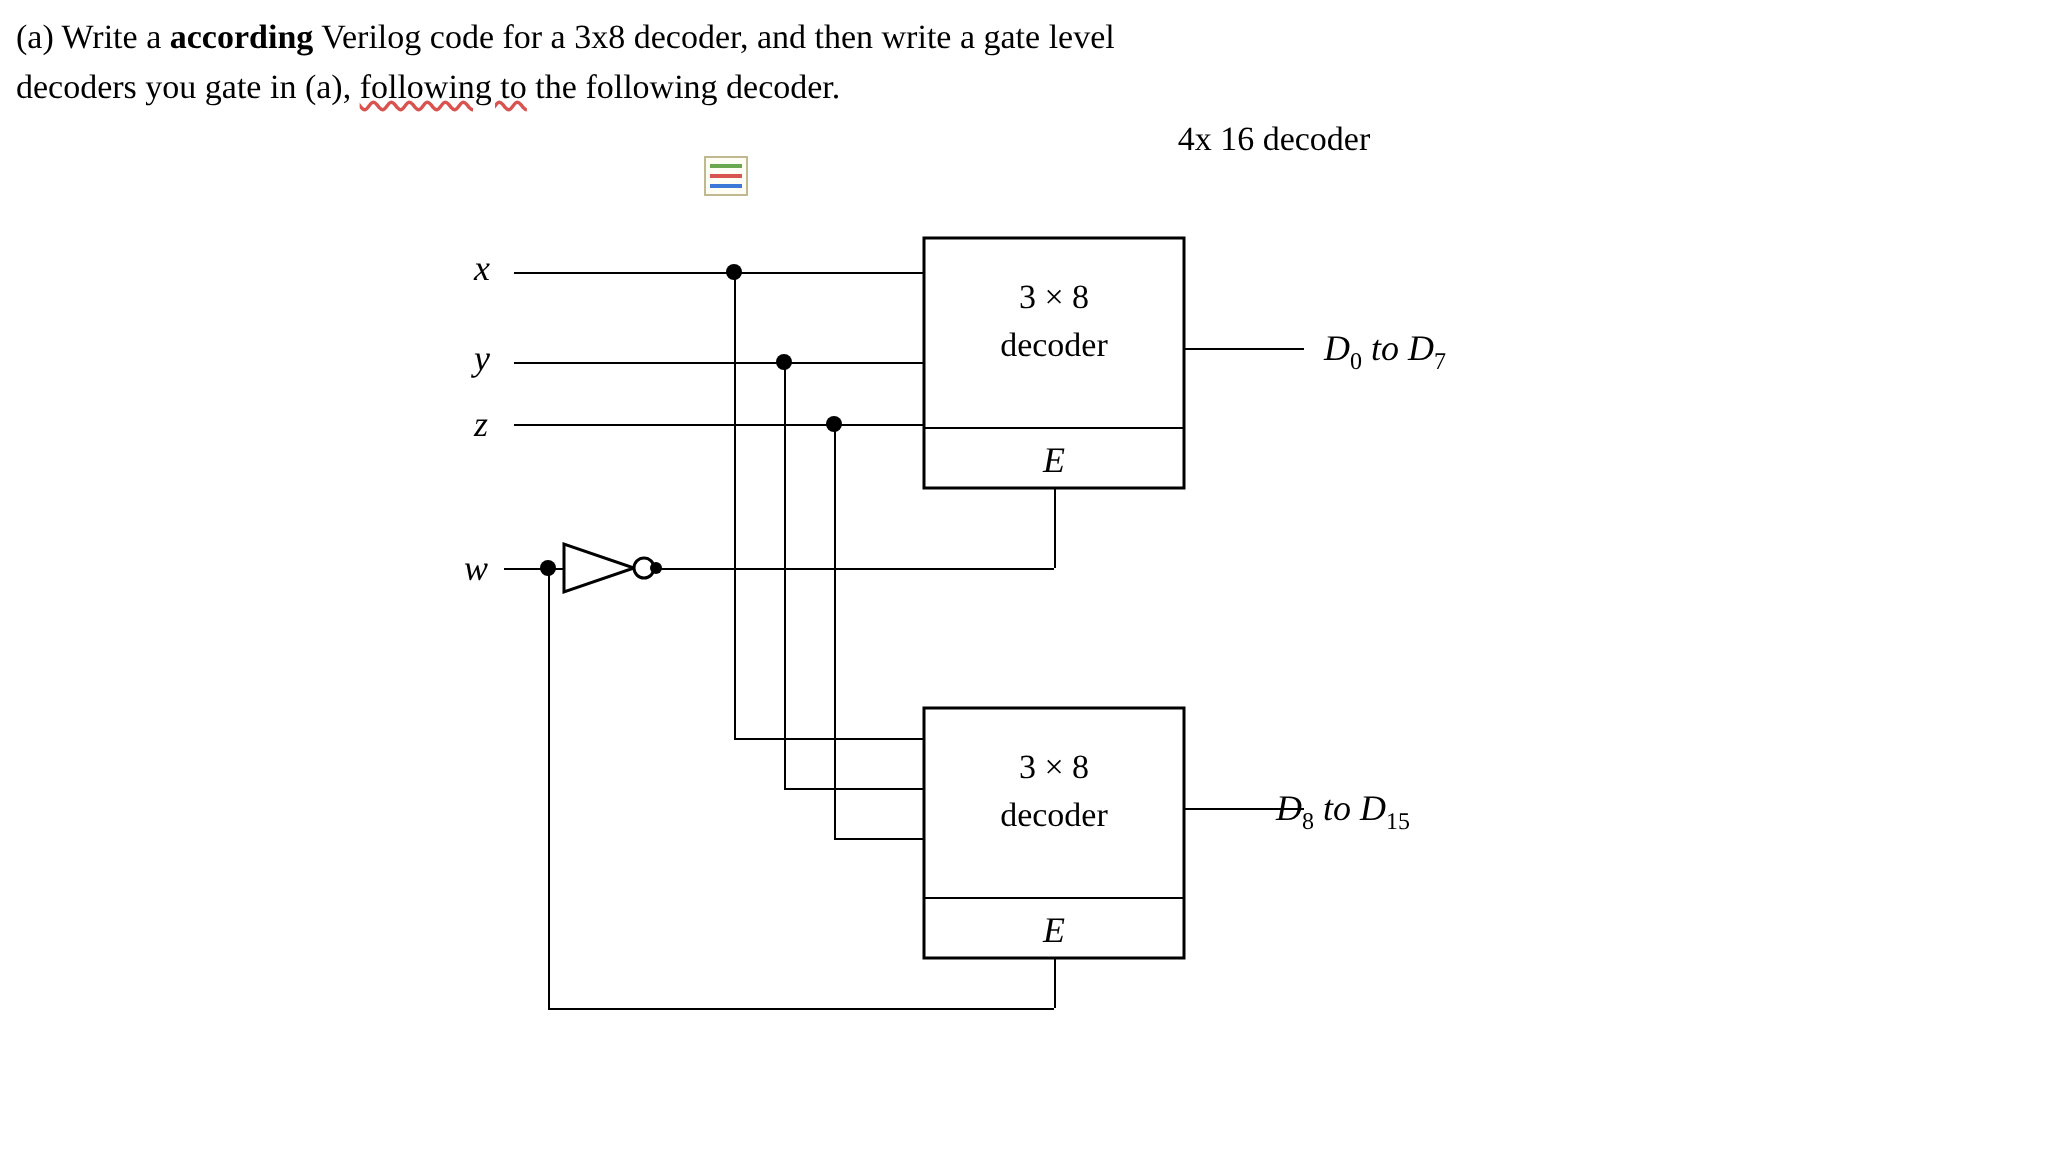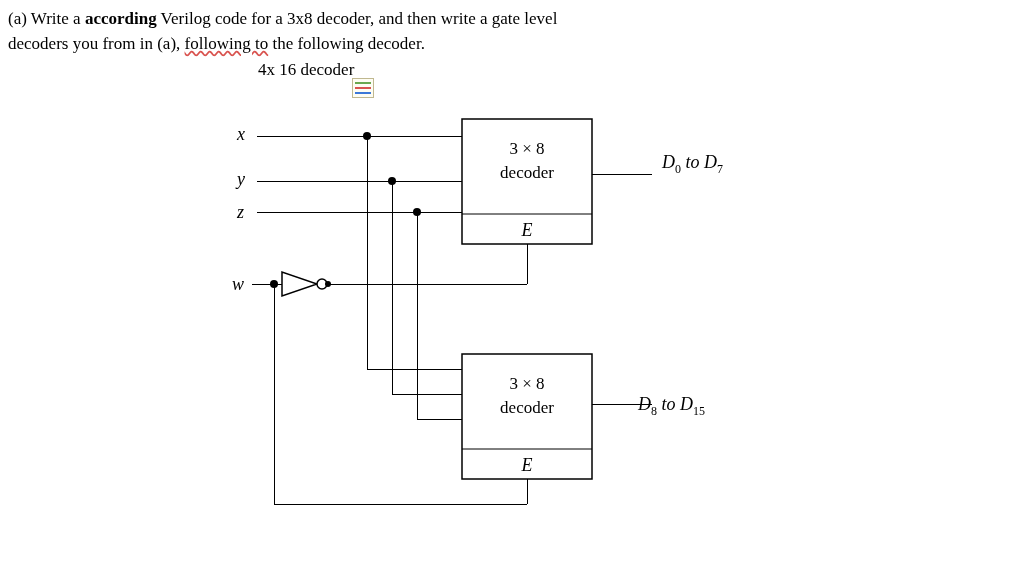--- a/index.html
+++ b/index.html
@@ -8,21 +8,21 @@
     font-family: "Times New Roman", serif;
     font-size: 17px;
     background: #fff;
     color: #000;
     width: 1024px;
     height: 576px;
     box-sizing: border-box;
   }
   .question p { margin: 0 0 2px 0; line-height: 1.35; }
   .underline-red { text-decoration: underline wavy #d9534f; }
-  .diagram-title { text-align: left; margin: 4px 0 4px 250px; }
+  .diagram-title { text-align: center; margin: 4px 0 4px 250px; }
   .diagram-wrap { position: relative; width: 900px; height: 430px; margin: 0 auto; }
   .annot-icon {
     position: absolute;
     width: 22px; height: 20px;
     border: 1px solid #c0b890;
     background: #fefdf3;
     display: flex;
     flex-direction: column;
     justify-content: space-around;
     padding: 2px;
@@ -49,21 +49,21 @@
   .vline { position: absolute; width: 1px; background: #000; }
 </style>
 </head>
 <body>
 
 <div class="question">
   <p>
     <span>(a) Write a </span><b>according</b><span> Verilog code for a 3x8 decoder, and then write a gate level</span>
   </p>
   <p>
-    <span>decoders you from in (a), </span><span class="underline-red">following to</span><span> the following decoder.</span>
+    <span>decoders you gate in (a), </span><span class="underline-red">following to</span><span> the following decoder.</span>
   </p>
 </div>
 
 <div class="diagram-title">4x 16 decoder</div>
 
 <div class="diagram-wrap">
 
   <div class="annot-icon" style="left:290px; top:-6px;">
     <div class="bar"></div>
       <div class="bar2"></div>
@@ -114,21 +114,21 @@
   <div class="hline" style="left:190px; top:200px; width:30px;"></div>
 
   <div class="vline" style="left:212px; top:200px; height:220px;"></div>
   <div class="hline" style="left:212px; top:420px; width:253px;"></div>
   <div class="vline" style="left:465px; top:395px; height:25px;"></div>
 
   <div class="hline" style="left:265px; top:200px; width:200px;"></div>
   <div class="vline" style="left:465px; top:160px; height:40px;"></div>
 
   <div class="hline" style="left:530px; top:90px; width:60px;"></div>
-  <span class="outlab" style="left:600px; top:68px;">
+  <span class="outlab" style="left:600px; top:80px;">
     <span>D</span><span class="sub">0</span><span> to D</span><span class="sub">7</span>
   </span>
 
   <div class="hline" style="left:530px; top:320px; width:60px;"></div>
   <span class="outlab" style="left:576px; top:310px;">
     <span>D</span><span class="sub">8</span><span> to D</span><span class="sub">15</span>
   </span>
 
 </div>
 

